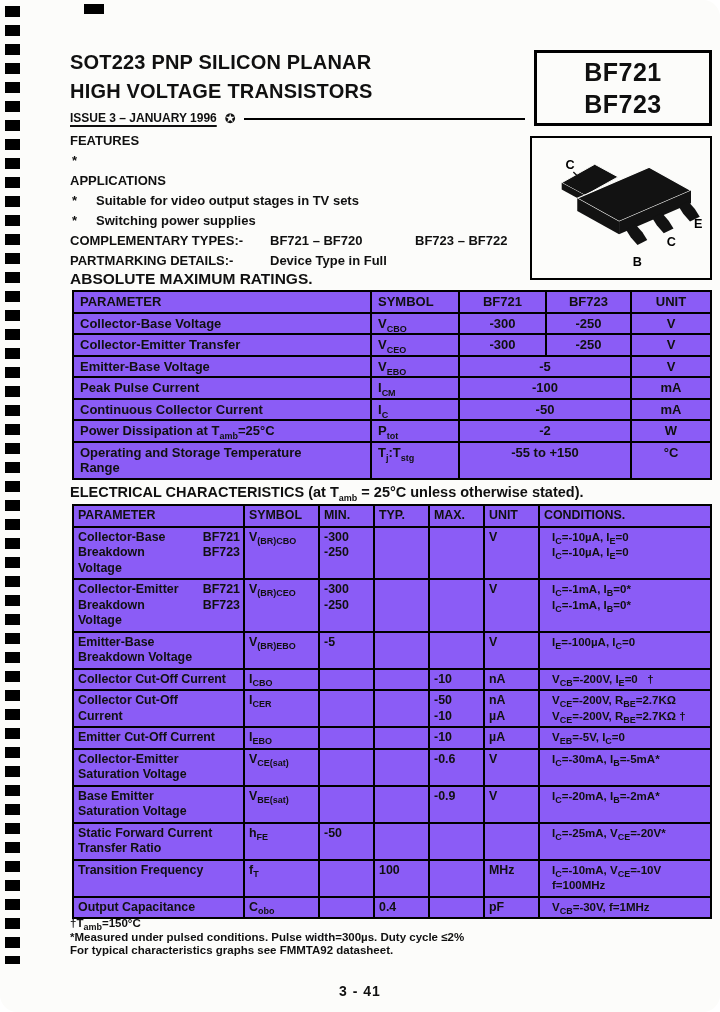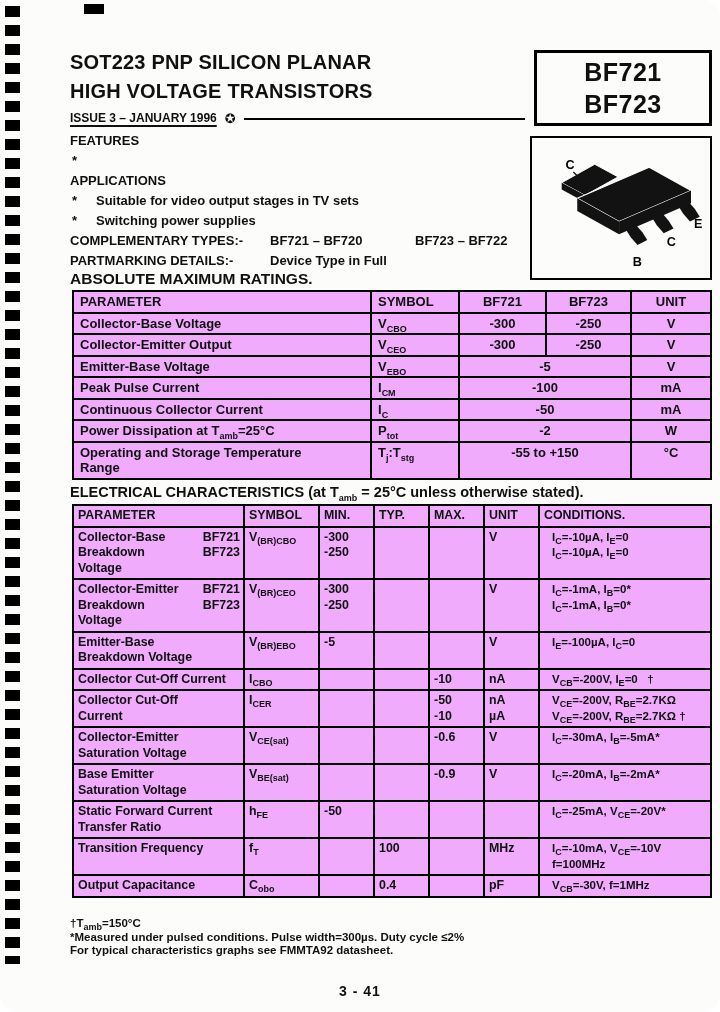--- a/index.html
+++ b/index.html
@@ -40,21 +40,21 @@
   .li { display: flex; }
   .li .b { width: 26px; padding-left: 2px; flex: none; }
   .kv { display: flex; }
   .kv .lab { width: 200px; flex: none; }
   .kv .v1 { width: 145px; flex: none; }
 
   .sec-h { position: absolute; left: 70px; font-weight: 700; }
   .abs-h { top: 270px; font-size: 15.5px; }
   .elec-h { top: 484px; font-size: 14.5px; }
 
-  table { border-collapse: collapse; table-layout: fixed; background: #f0abfc; }
+  table { border-collapse: collapse; table-layout: fixed; background: #8b5cf6; }
   th, td { border: 2px solid #000; font-weight: 700; vertical-align: top; }
   sub { font-size: 9px; line-height: 0; }
 
   .abs-table { position: absolute; left: 72px; top: 290px; width: 638px; font-size: 13px; }
   .abs-table th, .abs-table td { padding: 2px 6px; line-height: 15.5px; text-align: left; }
   .abs-table .a-val, .abs-table .a-unit { text-align: center; }
 
   .elec-table { position: absolute; left: 72px; top: 504px; width: 638px; font-size: 12.4px; }
   .elec-table th, .elec-table td { padding: 2px 3px 2px 4px; line-height: 15.5px; text-align: left; }
   .elec-table .c-cond { font-size: 11.5px; padding-left: 12px; }
@@ -155,21 +155,21 @@
     </thead>
     <tbody>
         <tr>
           <td class="a-param">Collector-Base Voltage</td>
           <td class="a-sym">V<sub>CBO</sub></td>
           <td class="a-val">-300</td>
           <td class="a-val">-250</td>
           <td class="a-unit">V</td>
         </tr>
         <tr>
-          <td class="a-param">Collector-Emitter Output</td>
+          <td class="a-param">Collector-Emitter Transfer</td>
           <td class="a-sym">V<sub>CEO</sub></td>
           <td class="a-val">-300</td>
           <td class="a-val">-250</td>
           <td class="a-unit">V</td>
         </tr>
         <tr>
           <td class="a-param">Emitter-Base Voltage</td>
           <td class="a-sym">V<sub>EBO</sub></td>
           <td class="a-val" colspan="2">-5</td>
           <td class="a-unit">V</td>
@@ -290,20 +290,29 @@
         <tr>
           <td class="c-param">Collector Cut-Off<br>Current</td>
           <td class="c-sym">I<sub>CER</sub></td>
           <td class="c-num"></td>
           <td class="c-num"></td>
           <td class="c-num">-50<br>-10</td>
           <td class="c-num">nA<br>µA</td>
           <td class="c-cond">V<sub>CE</sub>=-200V, R<sub>BE</sub>=2.7KΩ<br>V<sub>CE</sub>=-200V, R<sub>BE</sub>=2.7KΩ †</td>
         </tr>
         <tr>
+          <td class="c-param">Emitter Cut-Off Current</td>
+          <td class="c-sym">I<sub>EBO</sub></td>
+          <td class="c-num"></td>
+          <td class="c-num"></td>
+          <td class="c-num">-10</td>
+          <td class="c-num">µA</td>
+          <td class="c-cond">V<sub>EB</sub>=-5V, I<sub>C</sub>=0</td>
+        </tr>
+        <tr>
           <td class="c-param">Collector-Emitter<br>Saturation Voltage</td>
           <td class="c-sym">V<sub>CE(sat)</sub></td>
           <td class="c-num"></td>
           <td class="c-num"></td>
           <td class="c-num">-0.6</td>
           <td class="c-num">V</td>
           <td class="c-cond">I<sub>C</sub>=-30mA, I<sub>B</sub>=-5mA*</td>
         </tr>
         <tr>
           <td class="c-param">Base Emitter<br>Saturation Voltage</td>

